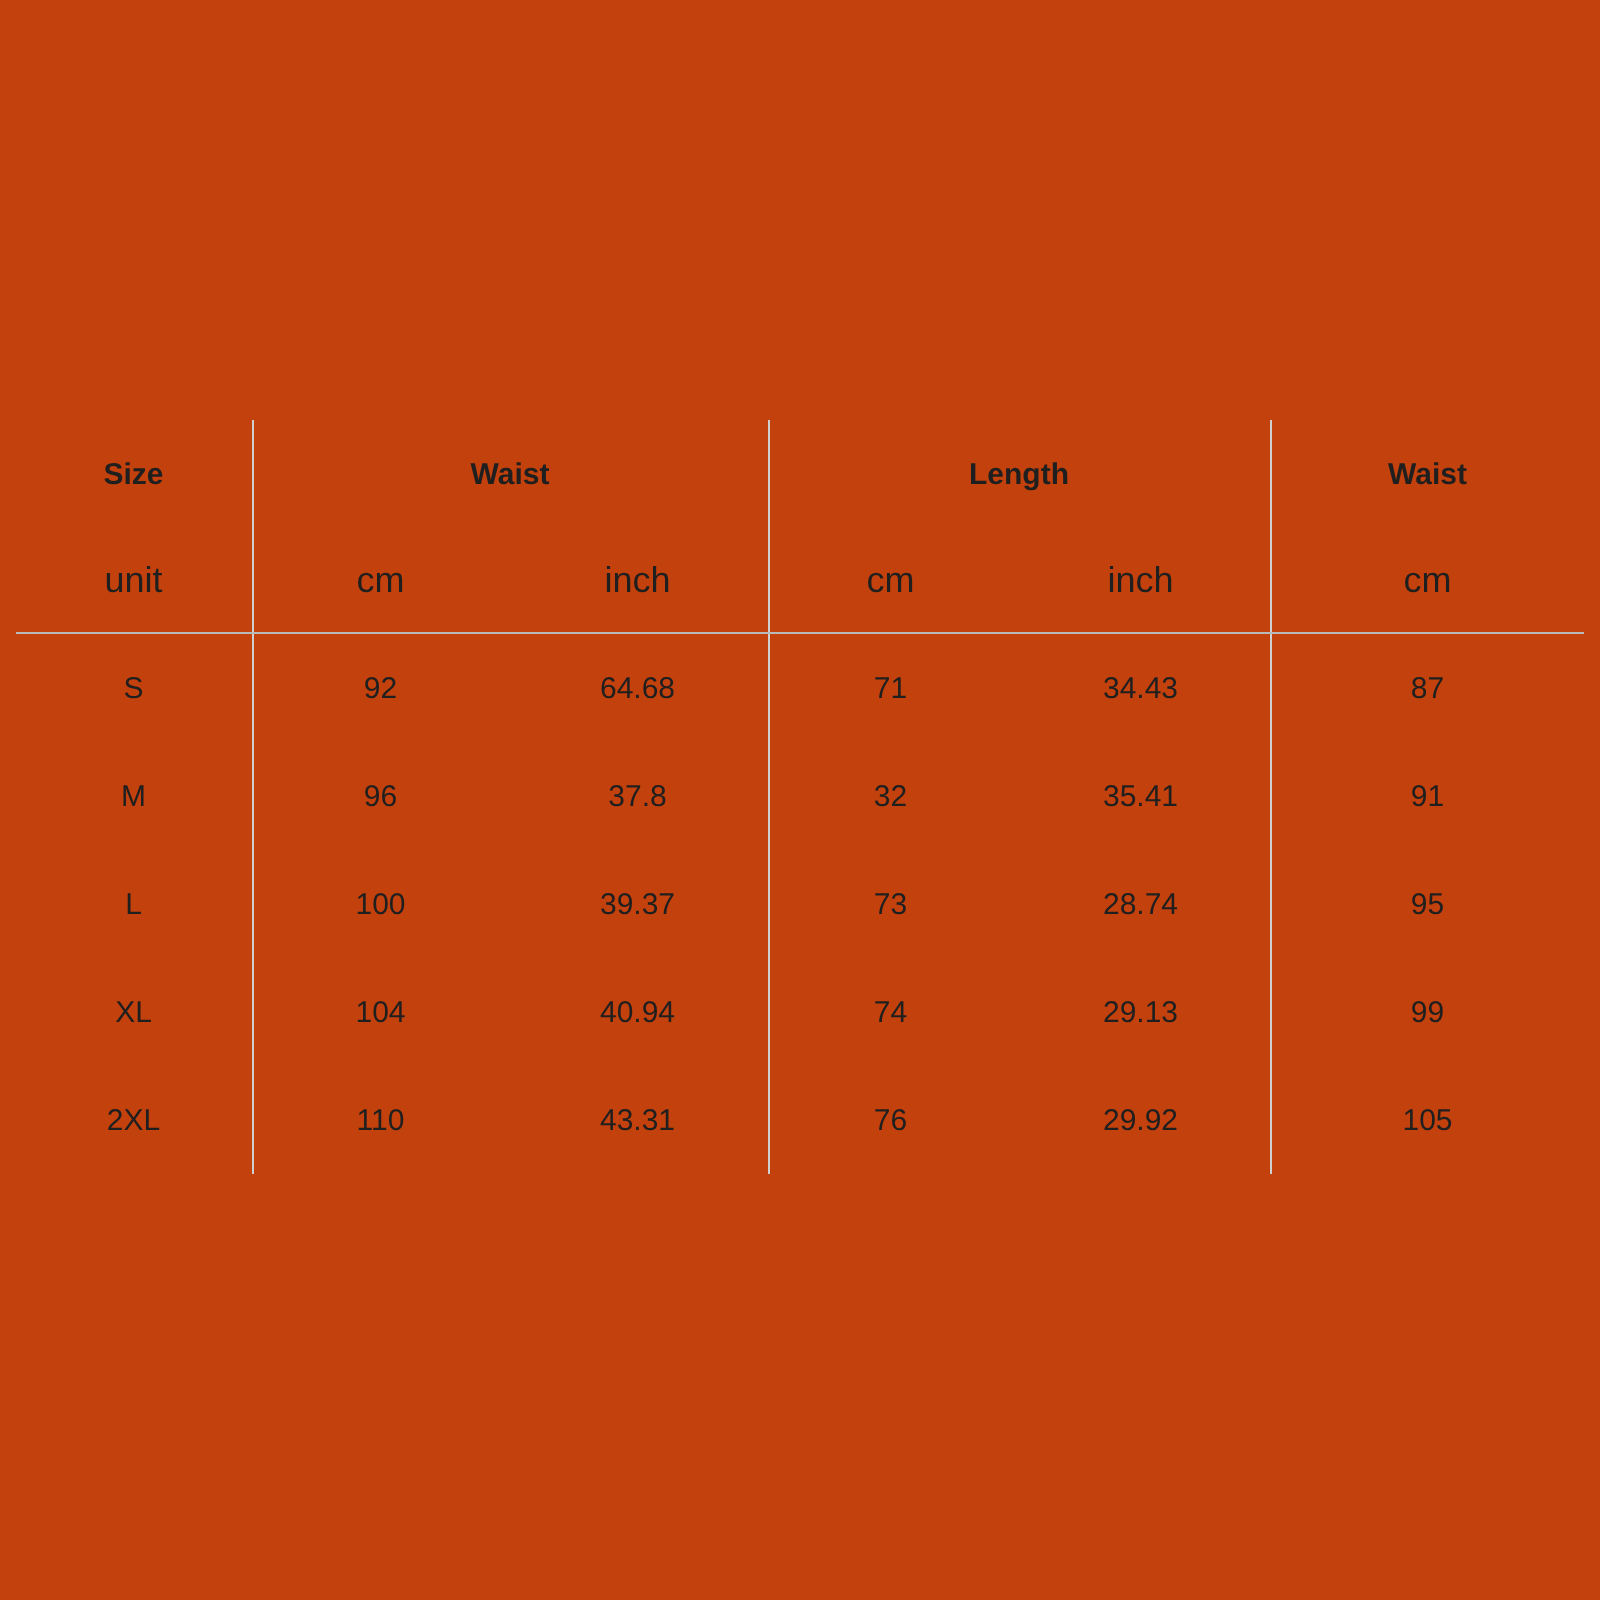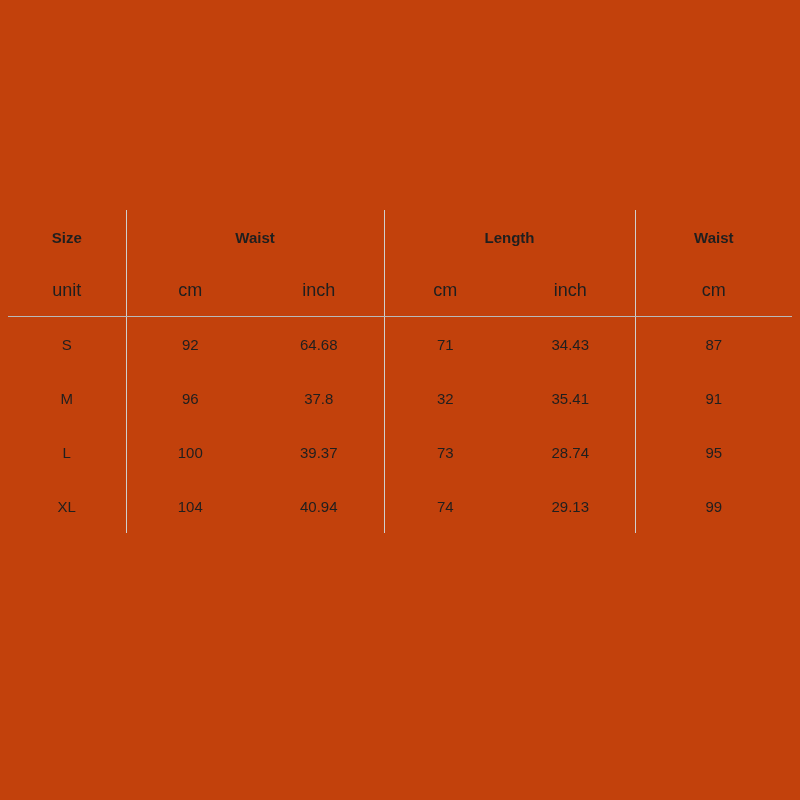--- a/index.html
+++ b/index.html
@@ -138,16 +138,24 @@
 
       <tr class="data-row">
         <td class="sep">XL</td>
         <td>104</td>
         <td class="sep">40.94</td>
         <td>74</td>
         <td class="sep">29.13</td>
         <td>99</td>
       </tr>
 
+      <tr class="data-row">
+        <td class="sep">2XL</td>
+        <td>110</td>
+        <td class="sep">43.31</td>
+        <td>76</td>
+        <td class="sep">29.92</td>
+        <td>105</td>
+      </tr>
     </tbody>
   </table>
 
 </div>
 
 </body></html>

